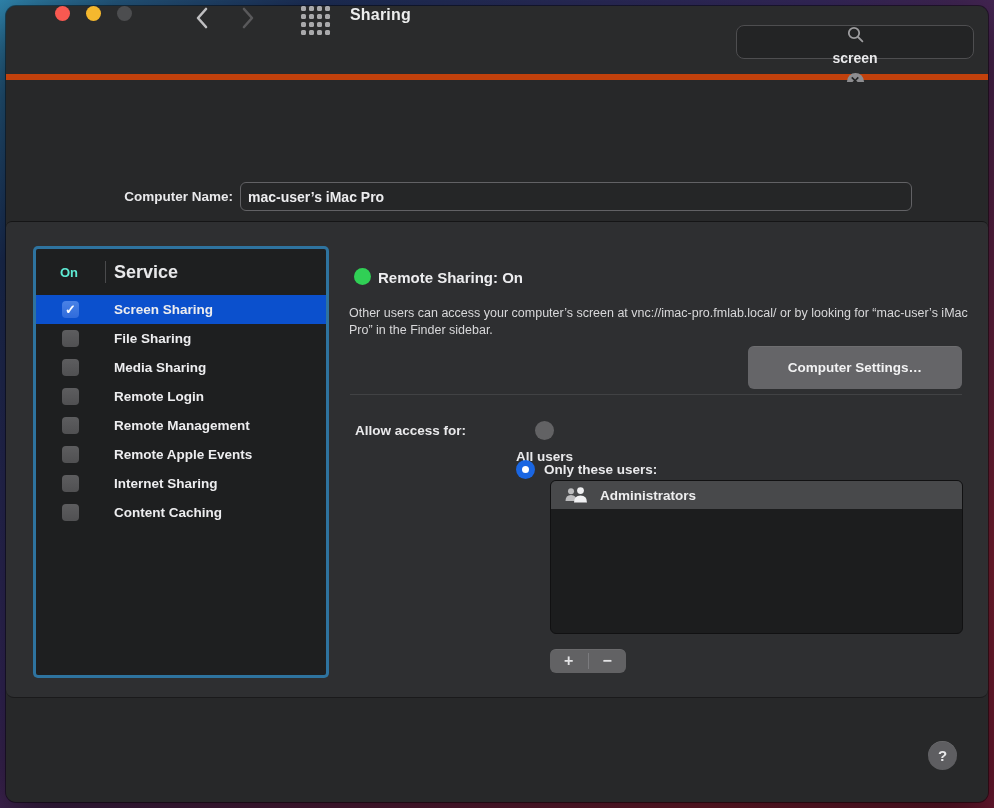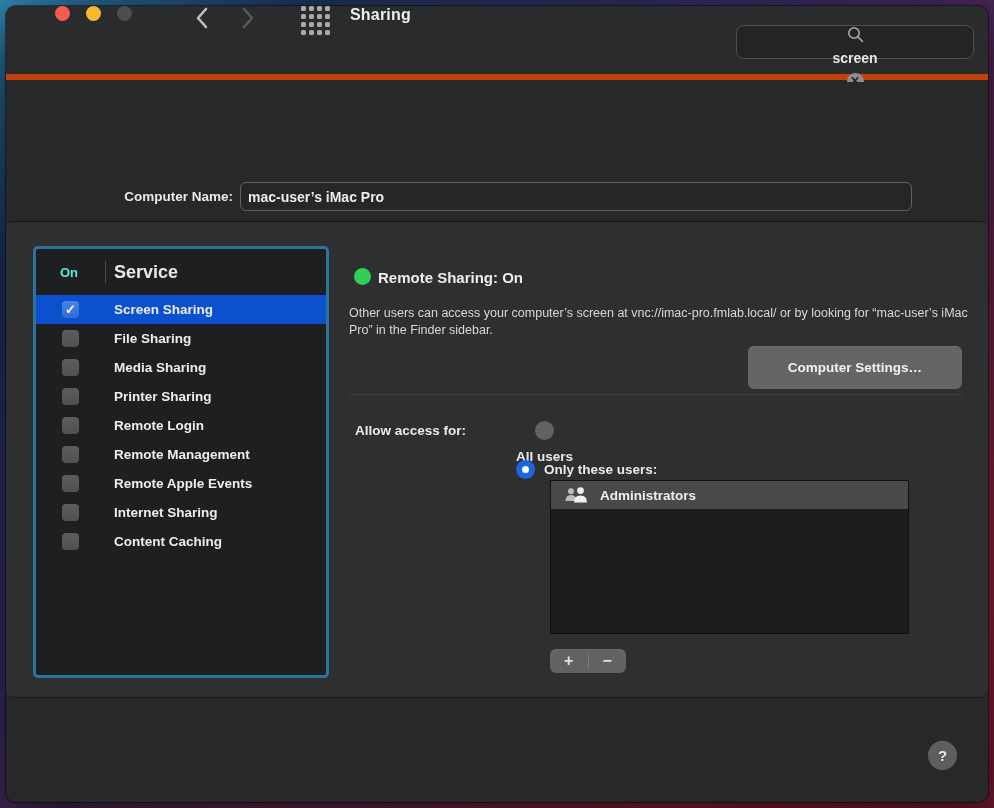--- a/index.html
+++ b/index.html
@@ -108,22 +108,22 @@
   .radio-row.r1 { top: 199px; flex-direction: column; }
   .radio-row.r2 { top: 238px; text-align: right; }
   .radio { width: 19px; height: 19px; border-radius: 50%; background: #626264; position: relative; }
   .radio.on { background: #1a66e2; }
   .radio.on::after {
     content: ""; position: absolute; left: 6px; top: 6px; width: 7px; height: 7px;
     border-radius: 50%; background: #ffffff;
   }
   .radio-label { font-size: 13.5px; font-weight: 700; color: #e9e9eb; }
   .users-box {
-    position: absolute; left: 544px; top: 258px; width: 359px; height: 154px;
-    background: #1c1d1e; border: 1px solid #111112; border-radius: 1px; overflow: hidden;
+    position: absolute; left: 544px; top: 258px; width: 413px; height: 154px;
+    background: #1c1d1e; border: 1px solid #111112; border-radius: 6px; overflow: hidden;
   }
   .user-row { height: 28px; display: flex; align-items: center; gap: 12px; padding-left: 13px; }
   .user-row.selected { background: #48494b; }
   .user-name { font-size: 13.5px; font-weight: 700; color: #eeeeef; }
   .plusminus {
     position: absolute; left: 544px; top: 427px; width: 76px; height: 24px;
     background: #626264; border-radius: 6px; display: flex; overflow: hidden;
     box-shadow: inset 0 .5px 0 rgba(255,255,255,.12);
   }
   .pm-btn {
@@ -222,24 +222,20 @@
           <div class="svc-row">
             <span class="checkbox"></span>
             <span class="svc-label">File Sharing</span>
           </div>
           <div class="svc-row">
             <span class="checkbox"></span>
             <span class="svc-label">Media Sharing</span>
           </div>
           <div class="svc-row">
             <span class="checkbox"></span>
-            <span class="svc-label">Printer Sharing</span>
-          </div>
-          <div class="svc-row">
-            <span class="checkbox"></span>
             <span class="svc-label">Remote Login</span>
           </div>
           <div class="svc-row">
             <span class="checkbox"></span>
             <span class="svc-label">Remote Management</span>
           </div>
           <div class="svc-row">
             <span class="checkbox"></span>
             <span class="svc-label">Remote Apple Events</span>
           </div>

